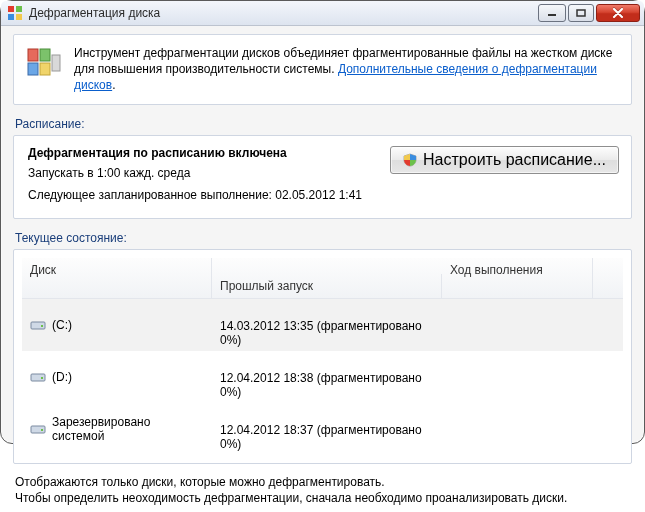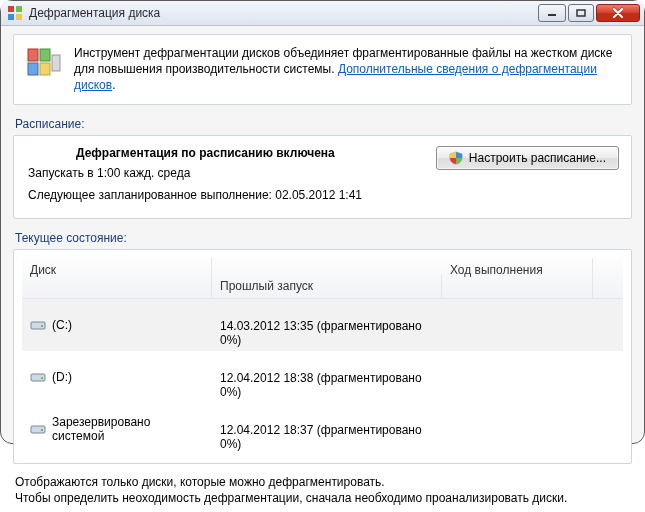--- a/index.html
+++ b/index.html
@@ -85,32 +85,32 @@
     background: #fff;
     border-radius: 2px;
   }
   .sched-panel {
     padding: 10px 12px 12px 14px;
   }
   .sched-row {
     display: flex; align-items: flex-start;
   }
   .sched-left { flex: 1; }
-  .sched-title { font-weight: bold; font-size: 12px; margin-bottom: 6px; margin-left: 48px; }
+  .sched-title { font-weight: bold; font-size: 12px; margin-bottom: 6px; }
   .sched-line { font-size: 12px; margin: 4px 0; }
   .btn {
     border: 1px solid #8e8e8e;
     border-radius: 3px;
     background: linear-gradient(to bottom,#fdfdfd,#ebebeb 48%,#dedede 52%,#e7e7e7);
     padding: 4px 12px;
-    font-size: 12px;
+    font-size: 16px;
     font-family: inherit;
     color: #000;
     display: inline-flex;
-    align-items: flex-start;
+    align-items: center;
     gap: 6px;
     cursor: pointer;
     box-shadow: inset 0 0 0 1px rgba(255,255,255,.6);
   }
   .btn.wide { min-width: 190px; justify-content: center; }
   .shield {
     width: 14px; height: 14px;
     display: inline-block;
   }
 

